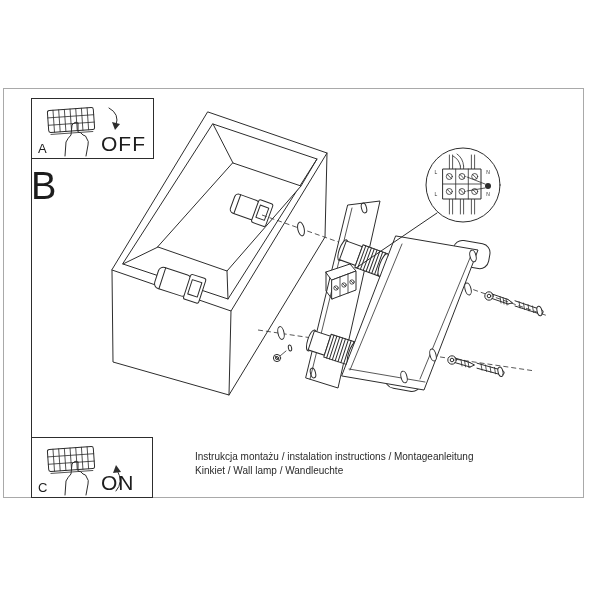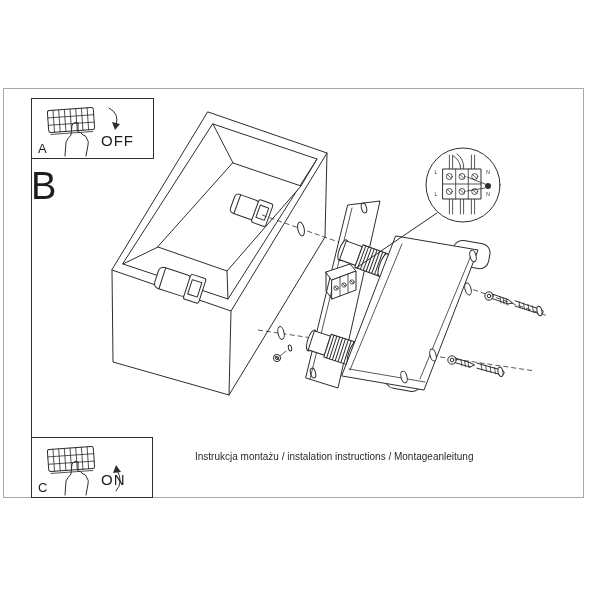--- a/index.html
+++ b/index.html
@@ -5,21 +5,21 @@
   html,body{margin:0;padding:0;background:#fff;}
   #page{position:relative;width:600px;height:600px;background:#fff;overflow:hidden;
         font-family:"Liberation Sans","DejaVu Sans",sans-serif;color:#1d1d1d;}
   .abs{position:absolute;}
   #frame{left:3px;top:88px;width:579px;height:408px;border:1px solid #a9a9a9;}
   #bcell-line{left:31px;top:98px;width:0;height:399px;border-left:1px solid #2d2d2d;}
   .stepbox{border:1px solid #2d2d2d;background:#fff;}
   #box-a{left:31px;top:98px;width:121px;height:59px;}
   #box-c{left:31px;top:437px;width:120px;height:59px;}
   .steplabel{position:absolute;left:6px;bottom:2px;font-size:13px;}
-  .stepstate{position:absolute;left:69px;top:33px;font-size:15px;letter-spacing:1px;}
+  .stepstate{position:absolute;left:69px;top:33px;font-size:21px;letter-spacing:1px;}
   #b-letter{left:31px;top:167px;font-size:38px;line-height:38px;}
   #captions{left:195px;top:450px;font-size:10px;line-height:14px;color:#2a2a2a;}
   #captions p{margin:0;}
   svg text{font-family:"Liberation Sans","DejaVu Sans",sans-serif;}
   .s{fill:none;stroke:#2d2d2d;stroke-width:1;stroke-linecap:round;stroke-linejoin:round;}
   .sw{fill:#ffffff;stroke:#2d2d2d;stroke-width:1;stroke-linecap:round;stroke-linejoin:round;}
   .thin{fill:none;stroke:#2d2d2d;stroke-width:.8;stroke-linecap:round;}
   .dash{fill:none;stroke:#2d2d2d;stroke-width:.8;stroke-dasharray:5 3;}
   .dk{fill:#2d2d2d;stroke:none;}
   .tt{font-size:5px;fill:#2d2d2d;}
@@ -73,20 +73,21 @@
         <path class="s" d="M84,53 Q92,44 85,32"></path>
         <polygon class="dk" points="84,27 81,35 89,34"></polygon>
       </g>
     </svg>
     <span class="steplabel">C</span>
     <span class="stepstate">ON</span>
   </div>
 
   <div id="captions" class="abs">
     <p>Instrukcja montażu / instalation instructions / Montageanleitung</p>
+    <p>Kinkiet / Wall lamp / Wandleuchte</p>
   </div>
 
   <svg class="abs" style="left:0;top:0" width="600" height="600" viewBox="0 0 600 600">
 
     <g>
       <path class="sw" d="M208,112 L327,153 L325,237 L229,395 L113,362 L112,270 Z"></path>
       <path class="s" d="M112,270 L231,311 L327,153"></path>
       <path class="s" d="M231,311 L229,395"></path>
       <path class="sw" d="M213,124 L317,159 L228,299 L123,264 Z"></path>
       <path class="sw" d="M233,163 L301,186 L227,271 L158,247 Z"></path>

